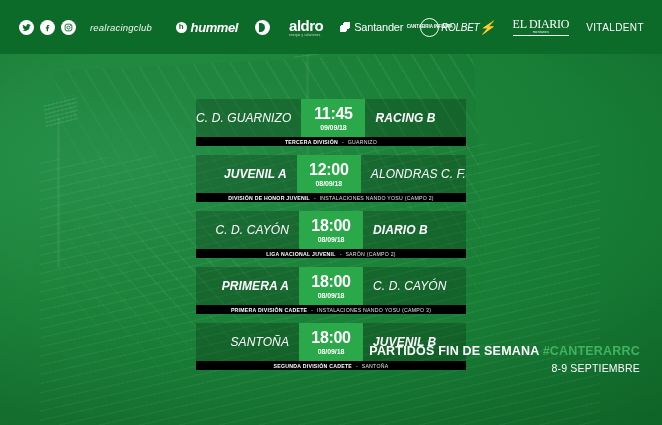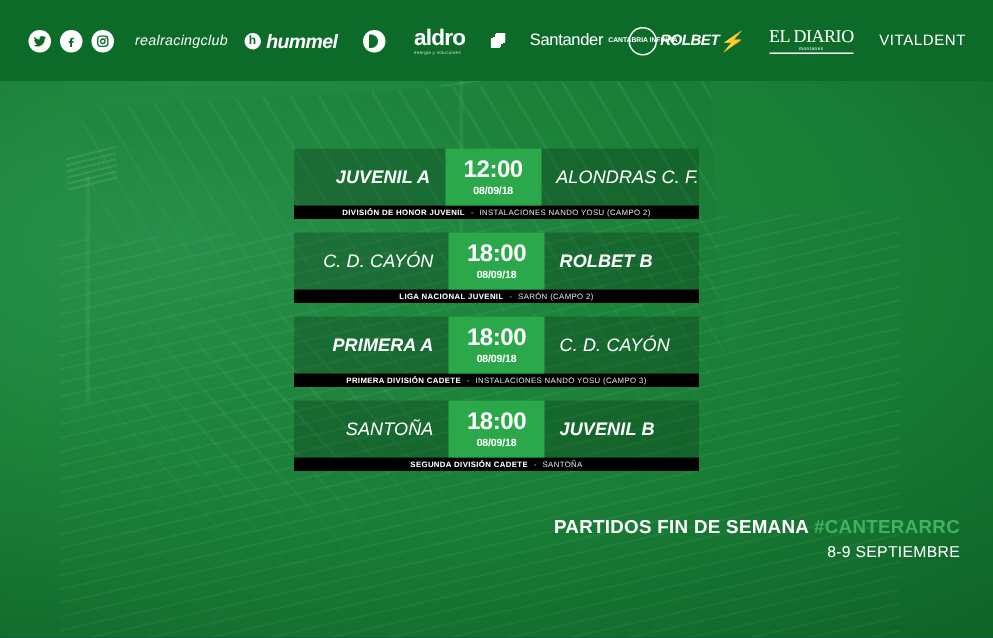--- a/index.html
+++ b/index.html
@@ -13,21 +13,21 @@
     overflow: hidden;
     font-family: "Liberation Sans", sans-serif;
     -webkit-font-smoothing: antialiased;
   }
 
   #poster {
     position: relative;
     width: 662px;
     height: 425px;
     overflow: hidden;
-    background: #0c4a6e;
+    background: #7f1d1d;
   }
 
   
   .bg-layer {
     position: absolute;
     inset: 0;
     overflow: hidden;
   }
   .bg-base {
     position: absolute;
@@ -200,37 +200,37 @@
   }
   .aldro-mark::after{
     content:"";
     position:absolute; left:4px; top:3px;
     width:6px; height:9px; border-radius: 0 6px 6px 0;
     background:#0d6b2a;
   }
   .aldro-wordmark { display:flex; flex-direction:column; line-height:1; }
   .aldro-wordmark .w1 { font-size: 15px; font-weight: bold; letter-spacing: -.5px; }
   .aldro-wordmark .w2 { font-size: 3px; letter-spacing: .2px; opacity:.75; margin-top:1px; }
-  .sp-santander { gap: 16px; font-size: 11px; letter-spacing: -.2px; }
+  .sp-santander { gap: 4px; font-size: 11px; letter-spacing: -.2px; }
   .sant-flame {
     width: 10px; height: 10px;
     background: #fff;
     -webkit-mask-image: radial-gradient(circle at 30% 70%, #000 42%, transparent 43%),
                         radial-gradient(circle at 70% 30%, #000 42%, transparent 43%);
             mask-image: radial-gradient(circle at 30% 70%, #000 42%, transparent 43%),
                         radial-gradient(circle at 70% 30%, #000 42%, transparent 43%);
   }
   .sp-rolbet { gap: 2px; align-items:center; }
   .rolbet-badge {
     width: 17px; height: 17px; border-radius: 50%;
     border: 1.4px solid #fff;
     display:flex; align-items:center; justify-content:center;
     font-size: 4.5px; font-weight:bold; line-height:1.05; text-align:center;
   }
-  .rolbet-word { font-size: 10px; font-weight: bold; font-style: italic; letter-spacing: -.3px; }
+  .rolbet-word { font-size: 10px; font-weight: normal; font-style: italic; letter-spacing: -.3px; }
   .rolbet-flash { font-size: 13px; font-weight: bold; font-style: italic; margin-left:-2px; }
   .sp-diario { flex-direction: column; align-items: center; line-height: 1; }
   .diario-name { font-size: 12px; font-weight: normal; letter-spacing: -.3px; font-family: "Liberation Serif", serif; }
   .diario-sub { font-size: 3.2px; letter-spacing: .3px; margin-top: 1px; }
   .diario-rule { width: 100%; height: 1.2px; background: #fff; margin-top: 1.2px; }
   .sp-vitaldent { font-size: 10px; letter-spacing: .4px; }
 
   
   .matches {
     position: absolute;
@@ -404,20 +404,35 @@
 
       <span class="sp sp-vitaldent">
         <span>VITALDENT</span>
       </span>
 
     </div>
   </div>
 
   <div class="matches">
 
+    <div class="match">
+      <div class="match-main">
+        <div class="team home">C. D. GUARNIZO</div>
+        <div class="timebox">
+          <div class="time">11:45</div>
+          <div class="date">09/09/18</div>
+        </div>
+        <div class="team away rc">RACING B</div>
+      </div>
+      <div class="match-info">
+        <span class="comp">TERCERA DIVISIÓN</span>
+        <span class="dot">-</span>
+        <span class="venue">GUARNIZO</span>
+      </div>
+    </div>
 
     <div class="match">
       <div class="match-main">
         <div class="team home rc">JUVENIL A</div>
         <div class="timebox">
           <div class="time">12:00</div>
           <div class="date">08/09/18</div>
         </div>
         <div class="team away">ALONDRAS C. F.</div>
       </div>
@@ -428,21 +443,21 @@
       </div>
     </div>
 
     <div class="match">
       <div class="match-main">
         <div class="team home">C. D. CAYÓN</div>
         <div class="timebox">
           <div class="time">18:00</div>
           <div class="date">08/09/18</div>
         </div>
-        <div class="team away rc">ROLBET B</div>
+        <div class="team away rc">DIARIO B</div>
       </div>
       <div class="match-info">
         <span class="comp">LIGA NACIONAL JUVENIL</span>
         <span class="dot">-</span>
         <span class="venue">SARÓN (CAMPO 2)</span>
       </div>
     </div>
 
     <div class="match">
       <div class="match-main">

